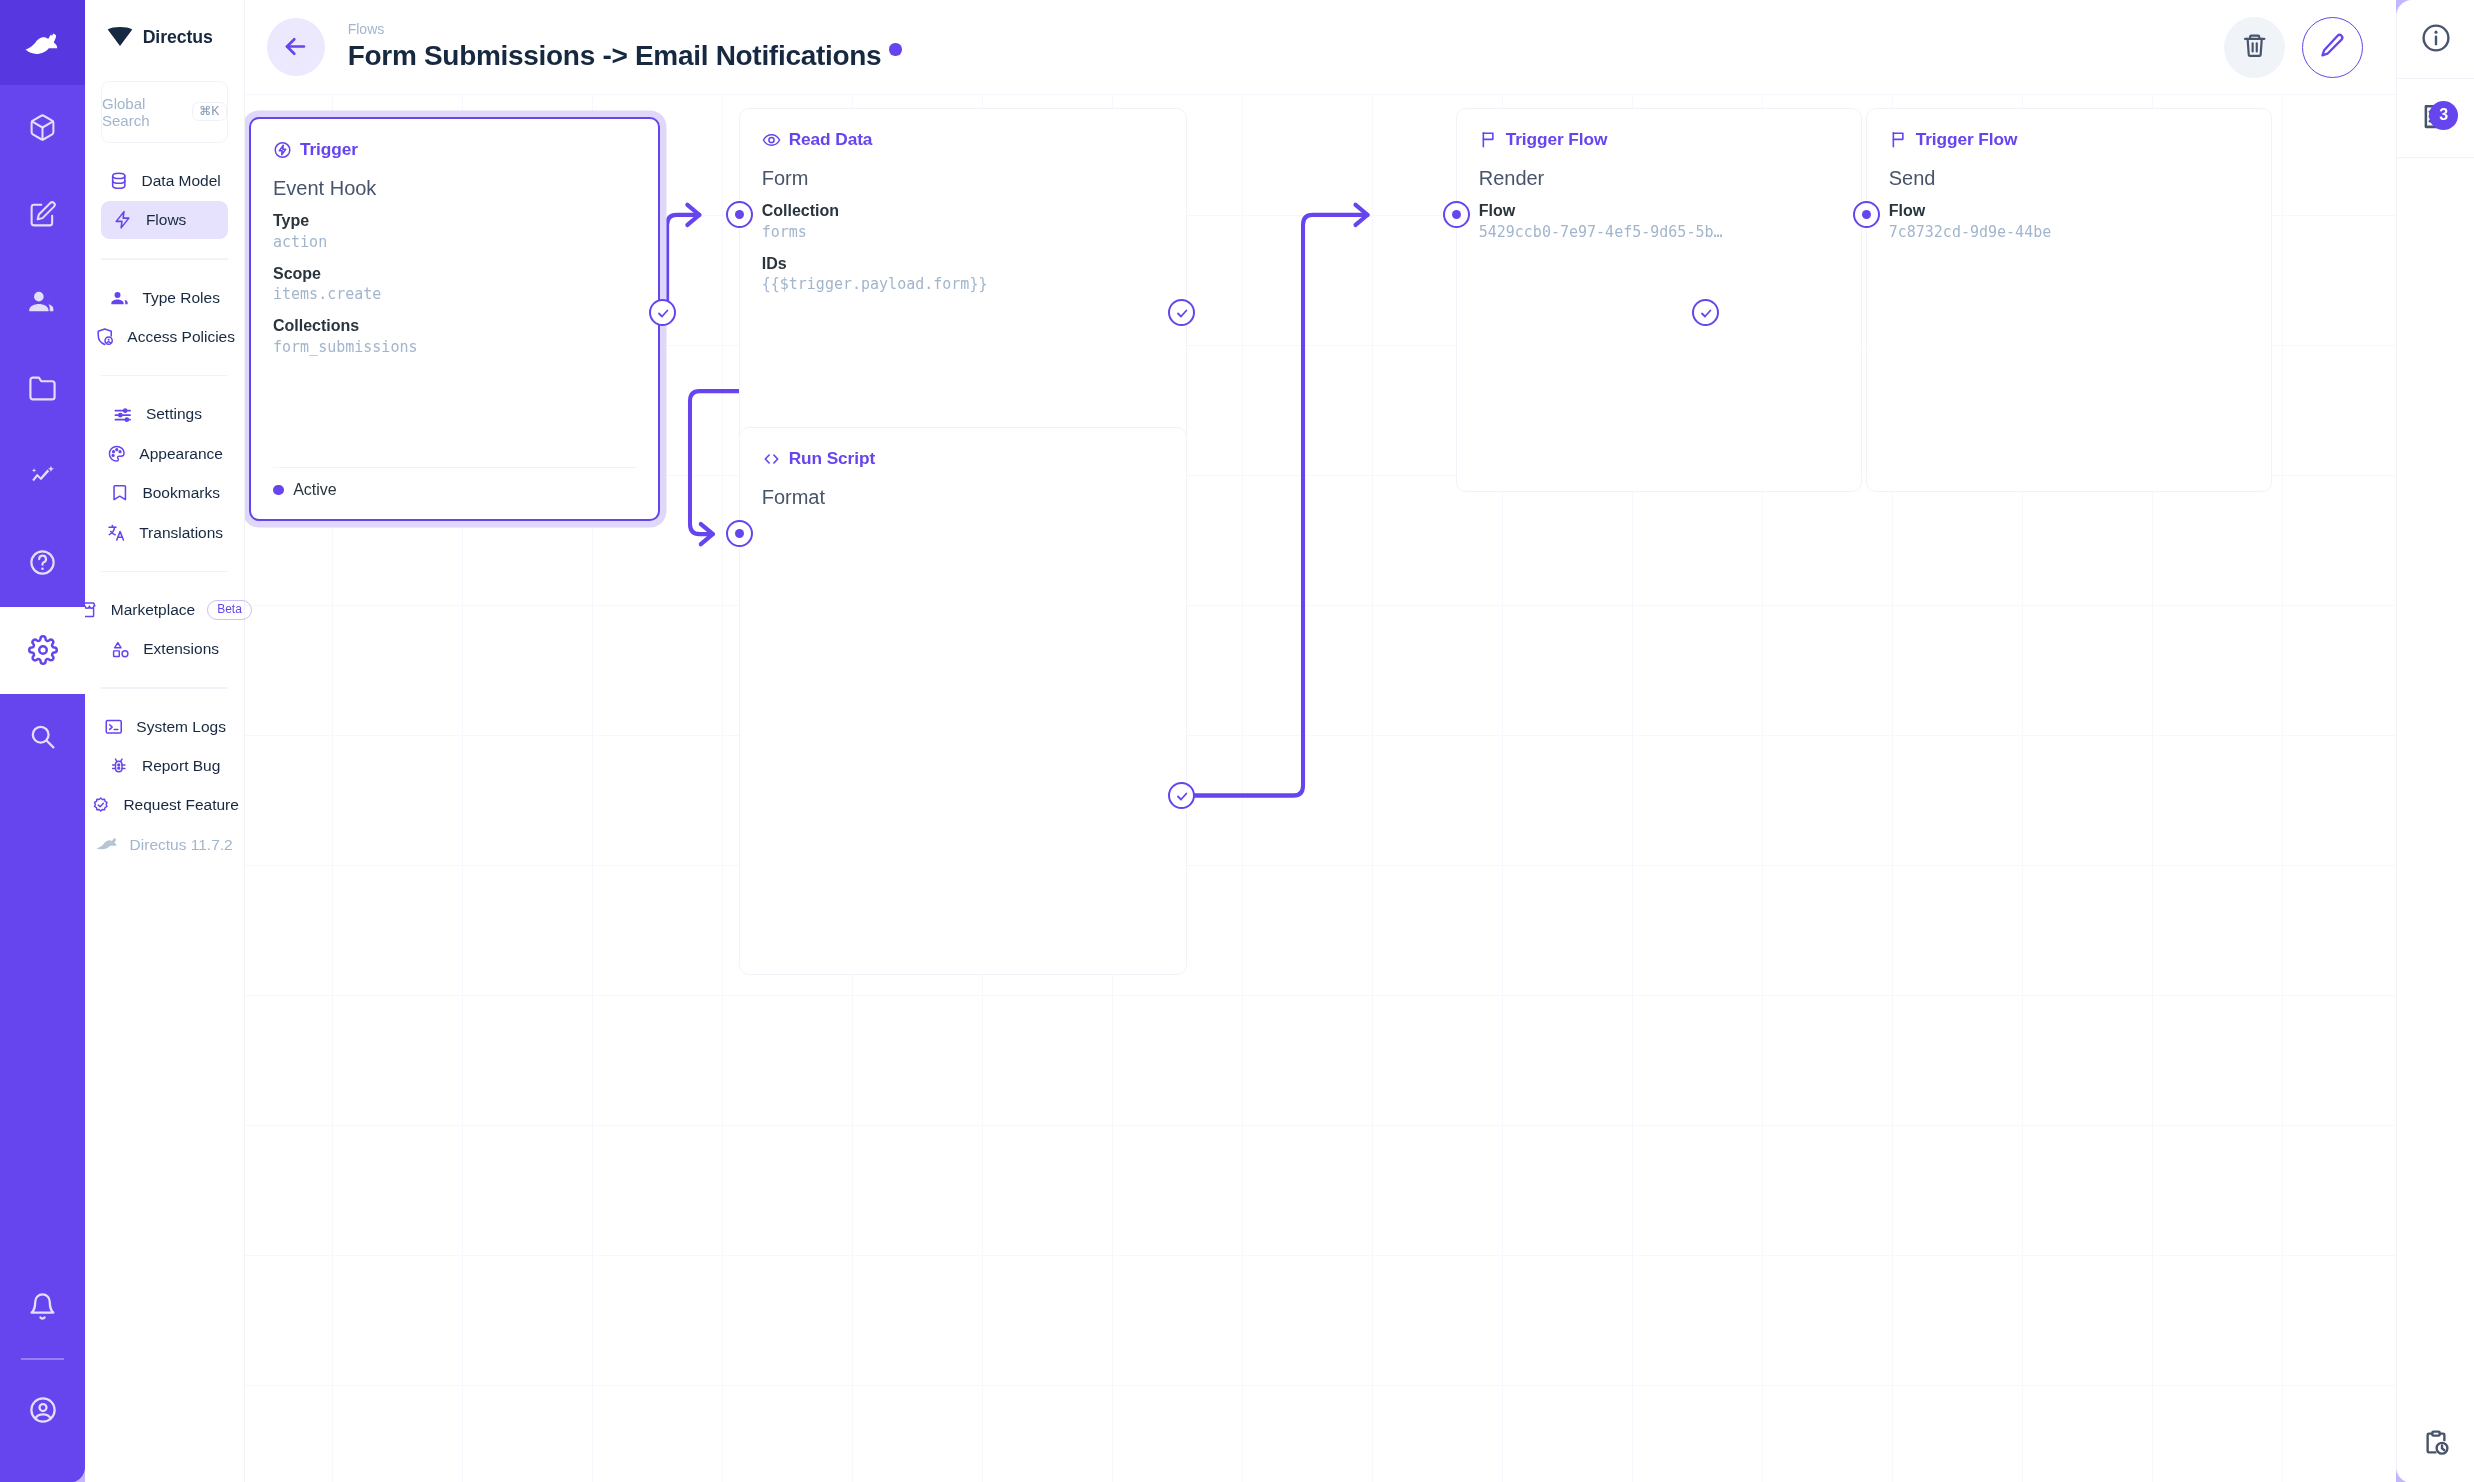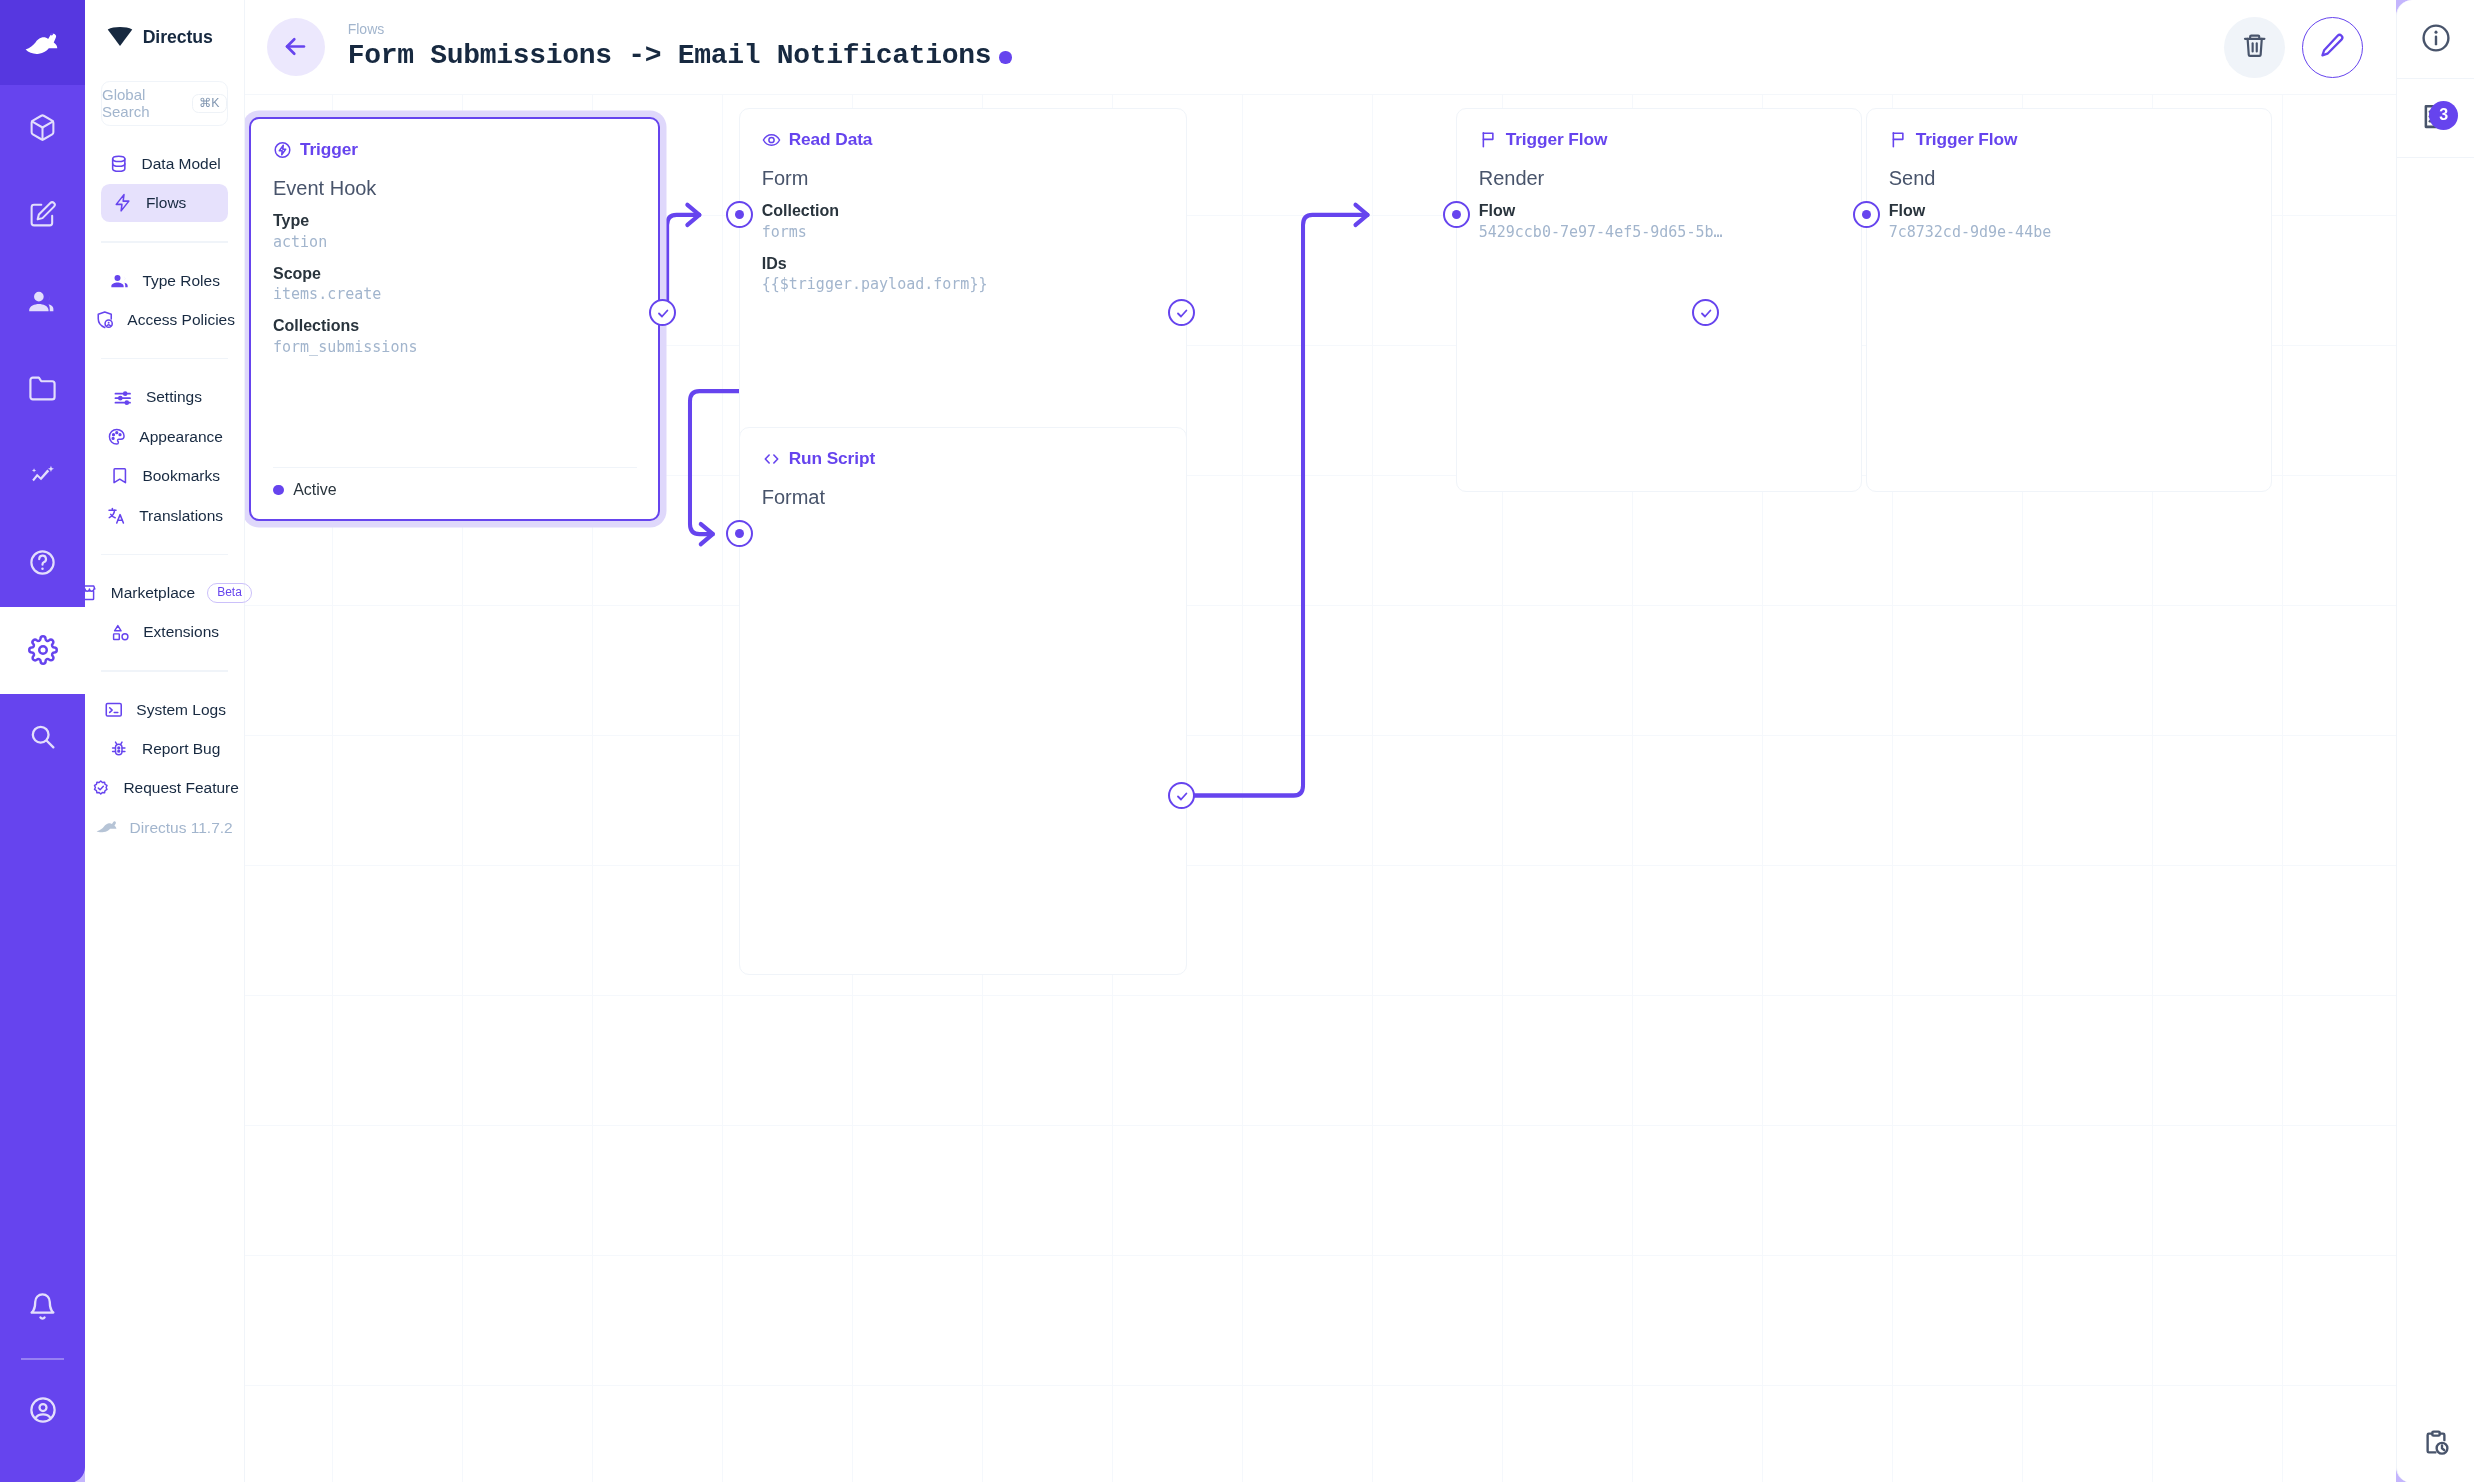--- a/index.html
+++ b/index.html
@@ -69,21 +69,21 @@
     gap: 10px;
   }
   .nav-brand-name {
     font-size: 17.7px;
     font-weight: 600;
     color: #172940;
     letter-spacing: -0.1px;
   }
   .search-box {
     margin: 5.8px 16px 0 16px;
-    height: 45px;
+    height: 62px;
     border: 1.4px solid #f0f4f9;
     border-radius: 8.7px;
     display: flex; align-items: center; justify-content: center;
     gap: 10px;
   }
   .search-placeholder {
     font-size: 15px; color: #a2b5cd; font-weight: 400;
   }
   .search-kbd {
     border: 1.4px solid #eef2f7;
@@ -151,21 +151,21 @@
     background: #ece8fd;
     display: flex; align-items: center; justify-content: center;
     flex: 0 0 58px;
     color: #6644ee;
   }
   .title-wrap { margin-left: 23px; display: flex; flex-direction: column; justify-content: center; }
   .breadcrumb {
     font-size: 14px; color: #a2b5cd; font-weight: 400;
     line-height: 1.1; margin-bottom: 2.9px;
   }
-  .page-title-row { display: flex; align-items: center; gap: 8px; font-family: Liberation Mono, monospace; }
+  .page-title-row { display: flex; gap: 8px; }
   .page-title {
     font-size: 28px; font-weight: 700; color: #172940;
     letter-spacing: -0.3px; line-height: 1.12;
     white-space: nowrap;
   }
   .status-dot {
     width: 12.3px; height: 12.3px; border-radius: 50%;
     background: #6644ee; flex: 0 0 12.3px;
     margin-top: 2.9px;
   }

